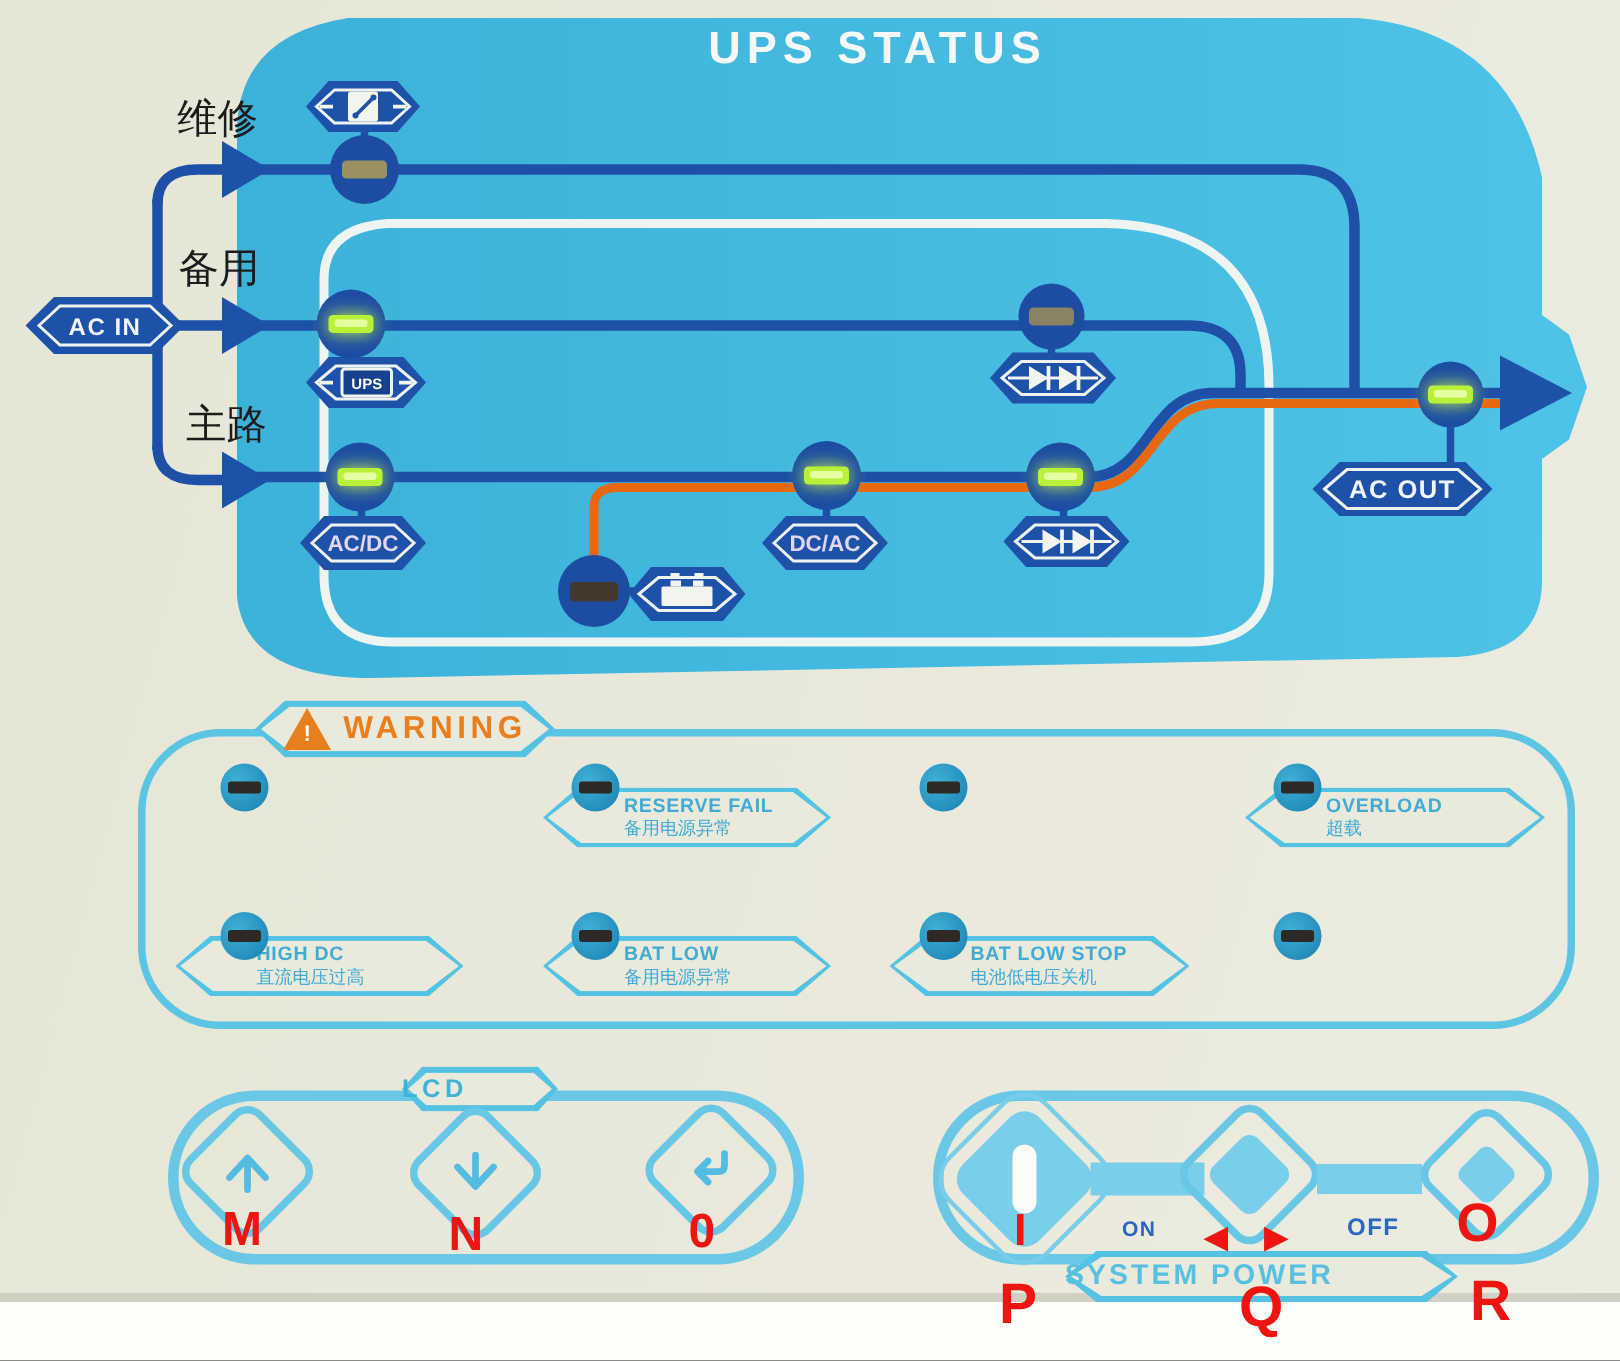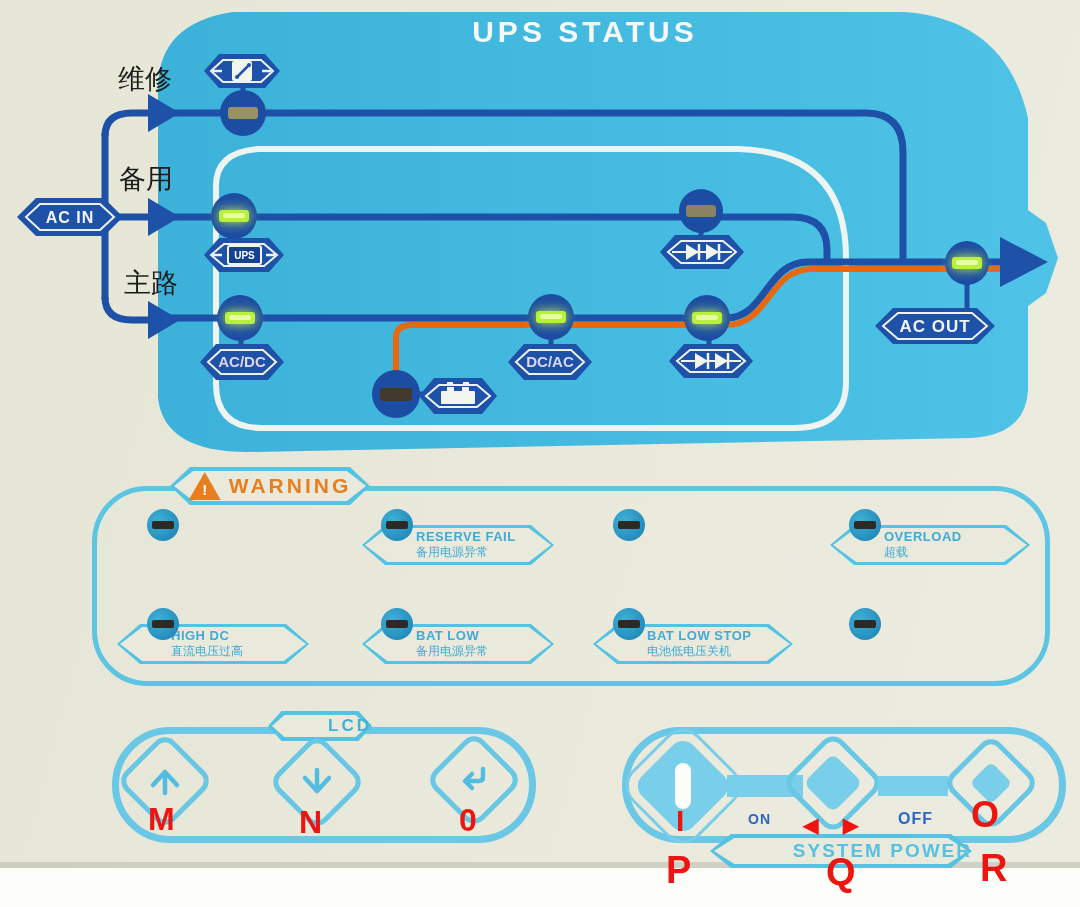--- a/index.html
+++ b/index.html
@@ -42,21 +42,21 @@
   .tri{width:32px;height:28px;background:#e87f1f;clip-path:polygon(50% 0%,100% 100%,0% 100%);
        color:#fff;font-weight:bold;font-size:15px;display:flex;align-items:flex-end;justify-content:center;line-height:1.4;}
   .wtitle{color:#e87f1f;font-weight:bold;font-size:21px;letter-spacing:3px;}
   
   .brect{border:7px solid #6ac7e5;border-radius:58px;box-sizing:border-box;}
   .lcdout{left:112px;top:727px;width:424px;height:116px;}
   .spout{left:622px;top:727px;width:444px;height:116px;}
   .sbadge{position:absolute;}
   .sbadge .ho{position:absolute;inset:0;background:#54c2e2;}
   .sbadge .hi{position:absolute;inset:4px;background:#e9e9dc;}
-  .sbadge .hc{position:absolute;inset:0;display:flex;align-items:center;justify-content:flex-end;}
+  .sbadge .hc{position:absolute;inset:0;display:flex;align-items:center;justify-content:flex-start;}
   .lcdbadge{left:268px;top:711px;width:104px;height:30px;}
   .lcdbadge .ho,.lcdbadge .hi{clip-path:polygon(0% 50%,13% 0%,87% 0%,100% 50%,87% 100%,13% 100%);}
   .lcdtxt{color:#3eb2da;font-weight:bold;font-size:17px;letter-spacing:3px;}
   .spbadge{left:710px;top:834px;width:262px;height:34px;}
   .spbadge .ho,.spbadge .hi{clip-path:polygon(0% 50%,8% 0%,92% 0%,100% 50%,92% 100%,8% 100%);}
   .sptxt{color:#58c0e1;font-weight:bold;font-size:19px;letter-spacing:2px;white-space:nowrap;}
   .dbtn{position:absolute;box-sizing:border-box;border:5px solid #68c7e5;border-radius:14px;
         transform:rotate(45deg);background:transparent;}
   .glyph{position:absolute;inset:-5px;display:flex;align-items:center;justify-content:center;transform:rotate(-45deg);}
   .garrow{stroke:#54bce0;stroke-width:4.5;fill:none;stroke-linecap:round;stroke-linejoin:round;}

